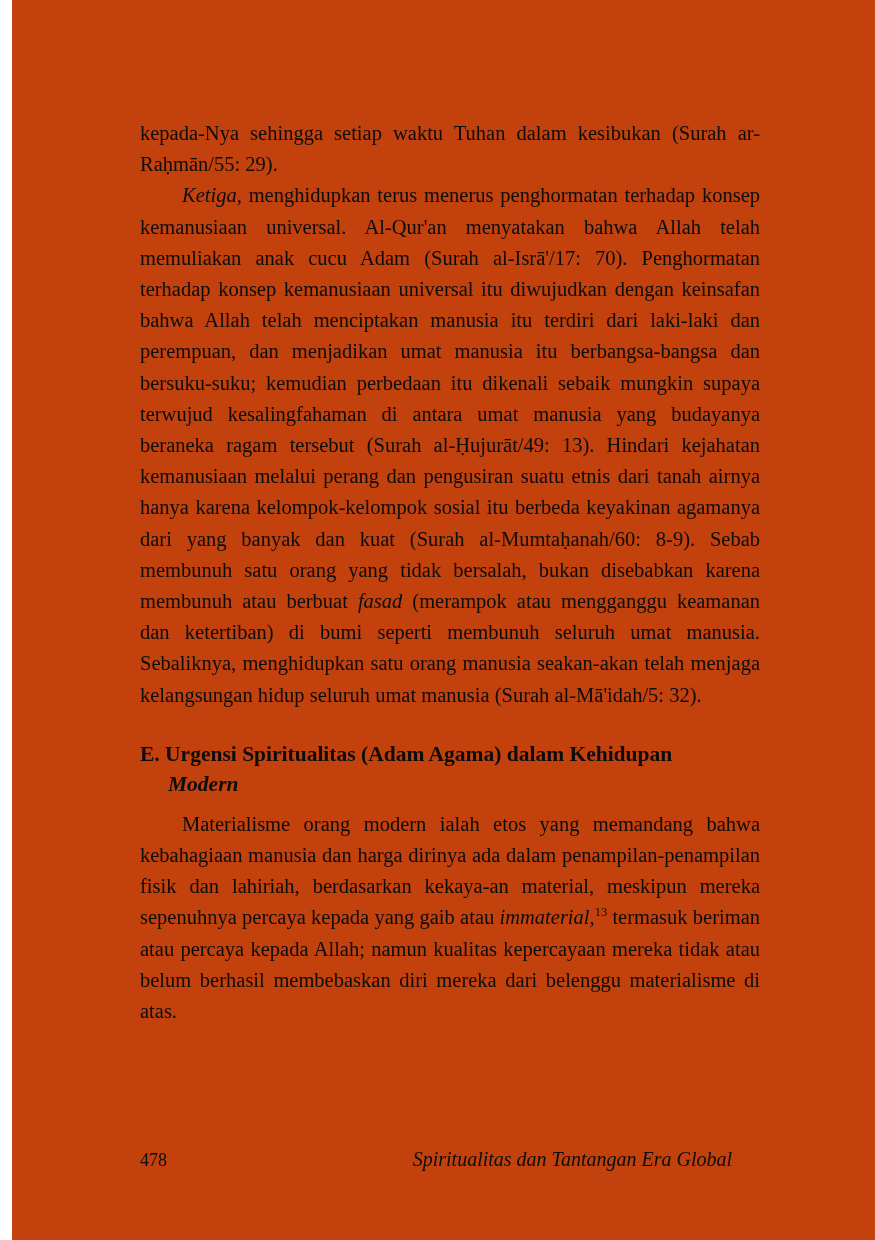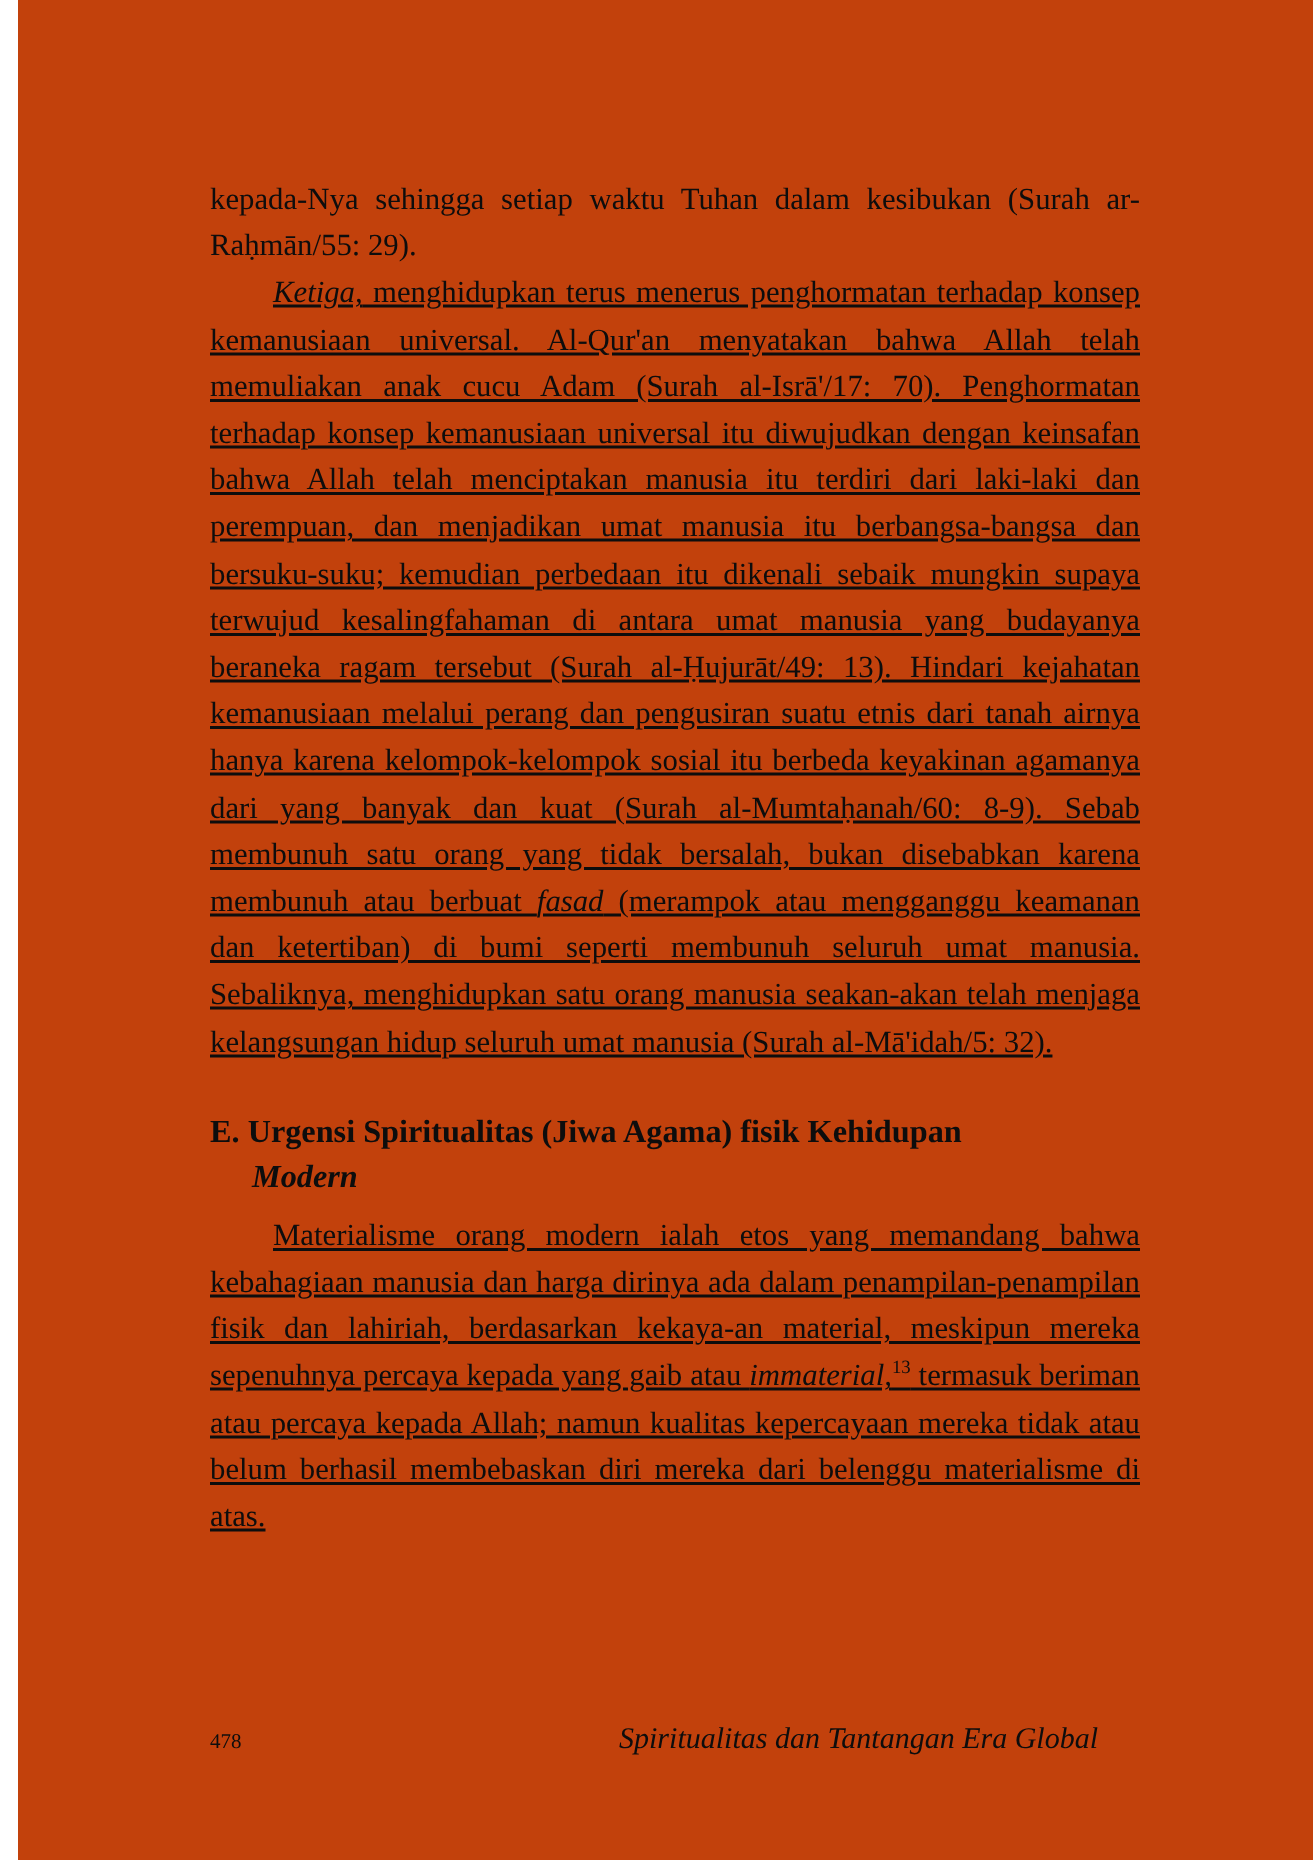--- a/index.html
+++ b/index.html
@@ -31,21 +31,20 @@
   p.body-text {
     margin: 0;
     font-size: 20.5px;
     line-height: 31.2px;
     text-align: justify;
     text-justify: inter-word;
     hyphens: manual;
   }
   p.indent {
     text-indent: 42px;
-    text-decoration: underline;
   }
   .heading {
     margin: 0;
     font-size: 21.5px;
     font-weight: bold;
     line-height: 30px;
     text-align: left;
   }
   .heading-wrap {
     margin-top: 28px;
@@ -70,21 +69,21 @@
   }
   .footer {
     position: absolute;
     left: 128px;
     top: 1148px;
     width: 620px;
     display: flex;
     align-items: baseline;
   }
   .folio {
-    font-size: 14px;
+    font-size: 18px;
     font-family: "Liberation Serif", serif;
   }
   .runhead {
     font-size: 20px;
     font-style: italic;
     margin-left: auto;
     margin-right: 28px;
   }
 </style>
 </head>
@@ -92,21 +91,21 @@
 
 <div class="page">
 
   <div class="content">
 
     <p class="body-text"><span>kepada-Nya sehingga setiap waktu Tuhan dalam kesibukan (Surah ar-Raḥmān/55: 29).</span></p>
 
     <p class="body-text indent"><span class="ital">Ketiga,</span><span> menghidupkan terus menerus penghormatan terhadap konsep kemanusiaan universal. Al-Qur'an menyatakan bahwa Allah telah memuliakan anak cucu Adam (Surah al-Isrā'/17: 70). Penghormatan terhadap konsep kemanusiaan universal itu diwujudkan dengan keinsafan bahwa Allah telah menciptakan manusia itu terdiri dari laki-laki dan perempuan, dan menjadikan umat manusia itu berbangsa-bangsa dan bersuku-suku; kemudian perbedaan itu dikenali sebaik mungkin supaya terwujud kesalingfahaman di antara umat manusia yang budayanya beraneka ragam tersebut (Surah al-Ḥujurāt/49: 13). Hindari kejahatan kemanusiaan melalui perang dan pengusiran suatu etnis dari tanah airnya hanya karena kelompok-kelompok sosial itu berbeda keyakinan agamanya dari yang banyak dan kuat (Surah al-Mumtaḥanah/60: 8-9). Sebab membunuh satu orang yang tidak bersalah, bukan disebabkan karena membunuh atau berbuat </span><span class="ital">fasad</span><span> (merampok atau mengganggu keamanan dan ketertiban) di bumi seperti membunuh seluruh umat manusia. Sebaliknya, menghidupkan satu orang manusia seakan-akan telah menjaga kelangsungan hidup seluruh umat manusia (Surah al-Mā'idah/5: 32).</span></p>
 
     <div class="heading-wrap">
-      <div class="heading">E. Urgensi Spiritualitas (Jiwa Agama) fisik Kehidupan</div>
+      <div class="heading">E. Urgensi Spiritualitas (Adam Agama) dalam Kehidupan</div>
       <div class="heading heading-line2">Modern</div>
     </div>
 
 
     <p class="body-text indent"><span>Materialisme orang modern ialah etos yang memandang bahwa kebahagiaan manusia dan harga dirinya ada dalam penampilan-penampilan fisik dan lahiriah, berdasarkan kekaya-an material, meskipun mereka sepenuhnya percaya kepada yang gaib atau </span><span class="ital">immaterial,</span><sup>13</sup><span> termasuk beriman atau percaya kepada Allah; namun kualitas kepercayaan mereka tidak atau belum berhasil membebaskan diri mereka dari belenggu materialisme di atas.</span></p>
 
   </div>
 
   <div class="footer">
     <span class="folio">478</span>

